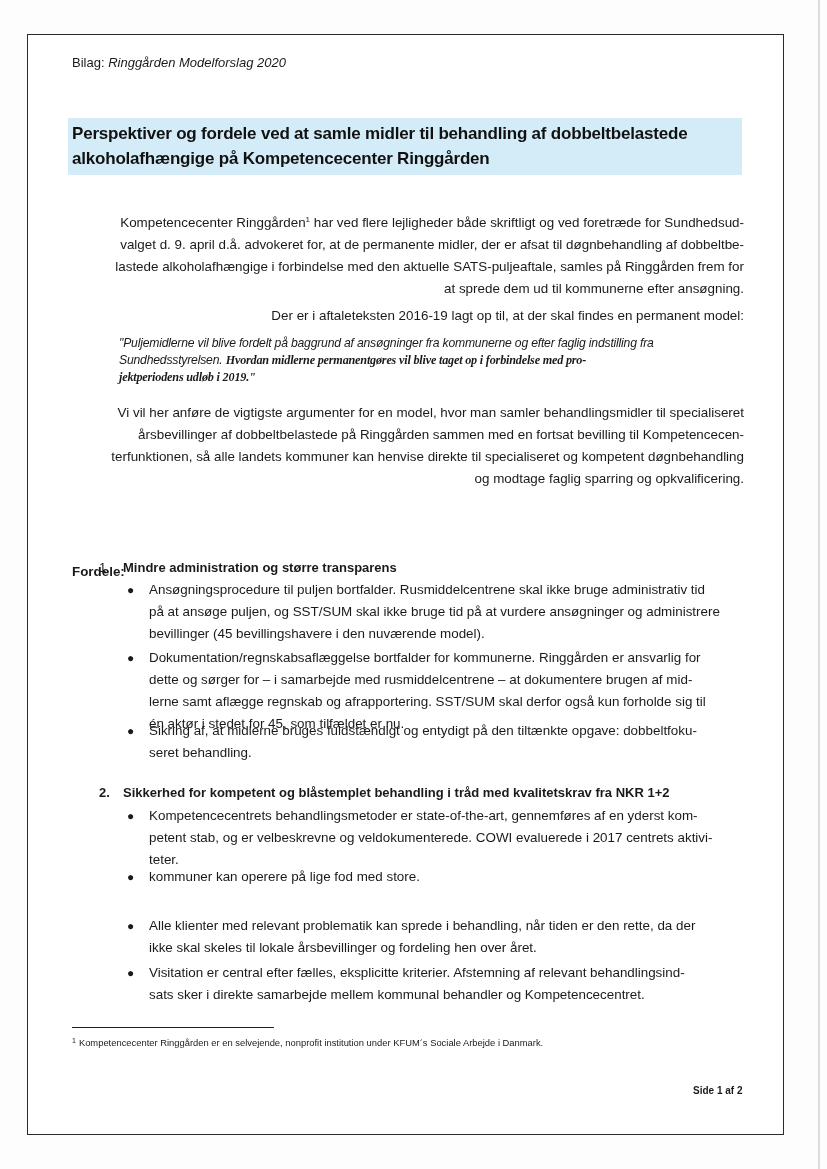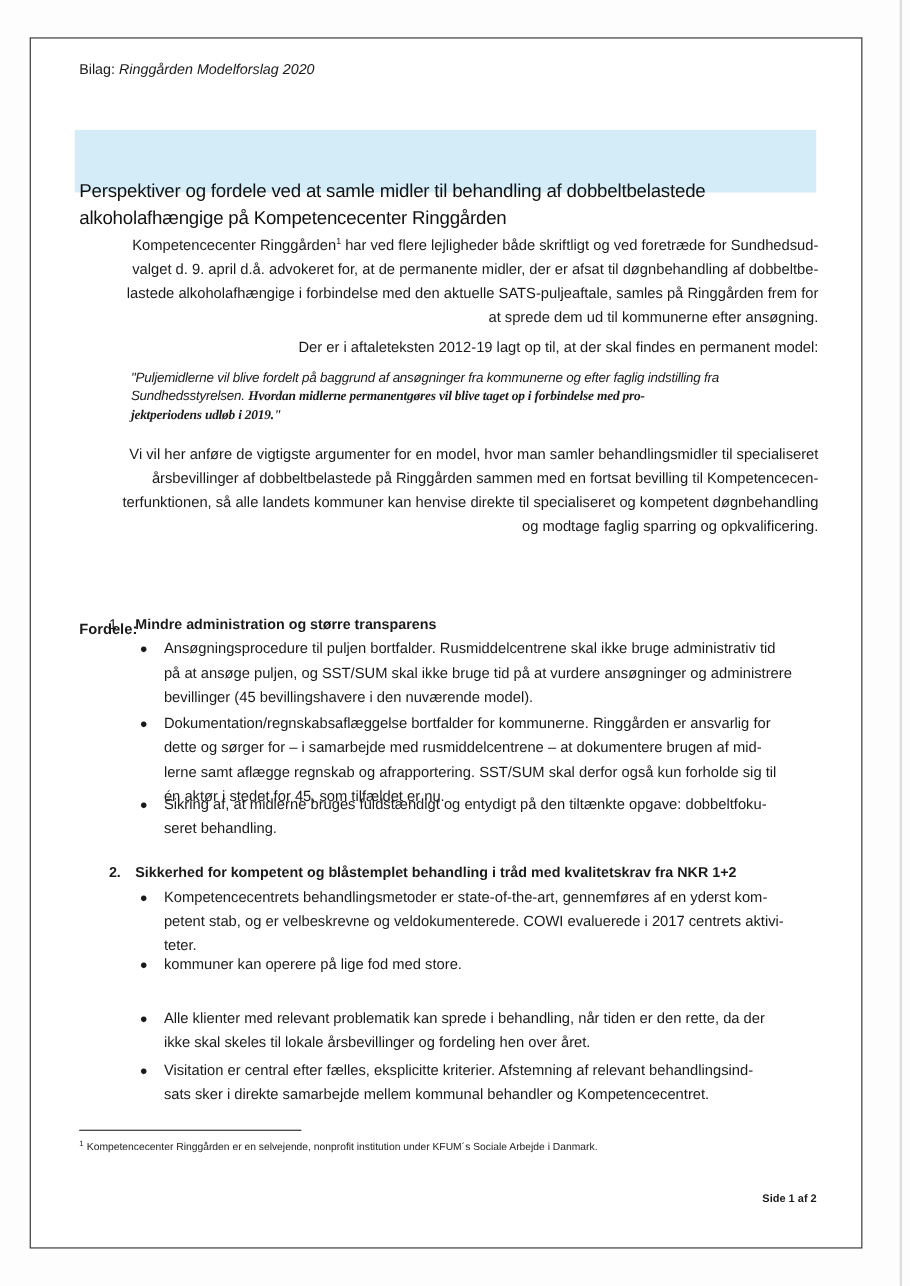--- a/index.html
+++ b/index.html
@@ -13,23 +13,22 @@
     border:1.5px solid #2a2a2a; box-sizing:border-box; background:#ffffff;
   }
   .bilag { position:absolute; left:72px; top:55px; font-size:13px; }
   .bilag i { font-style:italic;margin-top:36px; }
   .title-box {
     position:absolute; left:68px; top:118px; width:674px; height:57px;
     background:#d4ecf8;
   }
   .title {
     position:absolute; left:72px; top:121px; width:672px;
-    font-weight:normal; font-size:17px; line-height:25px; color:#111;
+    font-weight:bold; font-size:17px; line-height:25px; color:#111;
     letter-spacing:-0.2px;
-    margin-top:40px;
   }
   .p { position:absolute; left:72px; width:672px; font-size:13.4px; line-height:22px; text-align:right; }
   .quote {
     position:absolute; left:119px; width:628px; font-size:12.2px; line-height:17px; font-style:italic;
     font-family: "Liberation Sans", sans-serif; letter-spacing:-0.2px;
   }
   .quote b { font-weight:bold;font-family:Liberation Serif, serif; }
   .heading { position:absolute; left:72px; font-weight:bold; font-size:13.4px; }
   .num-item { position:absolute; left:99px; font-size:13px; font-weight:bold; }
   .num-item .n { display:inline-block; width:24px; font-weight:normal; }
@@ -60,21 +59,21 @@
   <div>alkoholafhængige på Kompetencecenter Ringgården</div>
 </div>
 
 <div class="p" style="top:209px;">
   <div><span>Kompetencecenter Ringgården</span><sup class="ref">1</sup><span> har ved flere lejligheder både skriftligt og ved foretræde for Sundhedsud-</span></div>
   <div>valget d. 9. april d.å. advokeret for, at de permanente midler, der er afsat til døgnbehandling af dobbeltbe-</div>
   <div>lastede alkoholafhængige i forbindelse med den aktuelle SATS-puljeaftale, samles på Ringgården frem for</div>
   <div>at sprede dem ud til kommunerne efter ansøgning.</div>
 </div>
 
-<div class="p" style="top:305px;">Der er i aftaleteksten 2012-19 lagt op til, at der skal findes en permanent model:</div>
+<div class="p" style="top:305px;">Der er i aftaleteksten 2016-19 lagt op til, at der skal findes en permanent model:</div>
 
 <div class="quote" style="top:335px;">
   <div>"Puljemidlerne vil blive fordelt på baggrund af ansøgninger fra kommunerne og efter faglig indstilling fra</div>
   <div><span>Sundhedsstyrelsen. </span><b>Hvordan midlerne permanentgøres vil blive taget op i forbindelse med pro-</b></div>
   <div><b>jektperiodens udløb i 2019."</b></div>
 </div>
 
 <div class="p" style="top:402px;">
   <div>Vi vil her anføre de vigtigste argumenter for en model, hvor man samler behandlingsmidler til specialiseret</div>
   <div>årsbevillinger af dobbeltbelastede på Ringgården sammen med en fortsat bevilling til Kompetencecen-</div>

